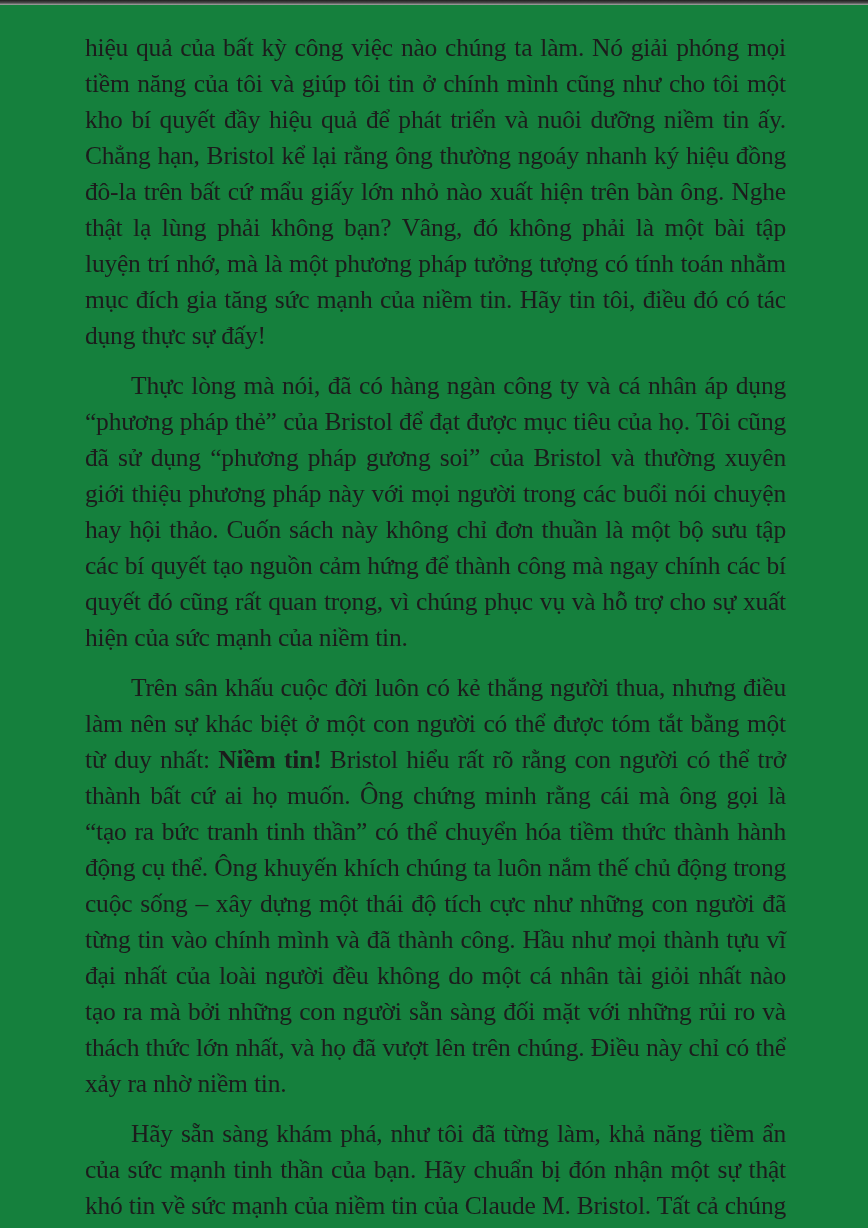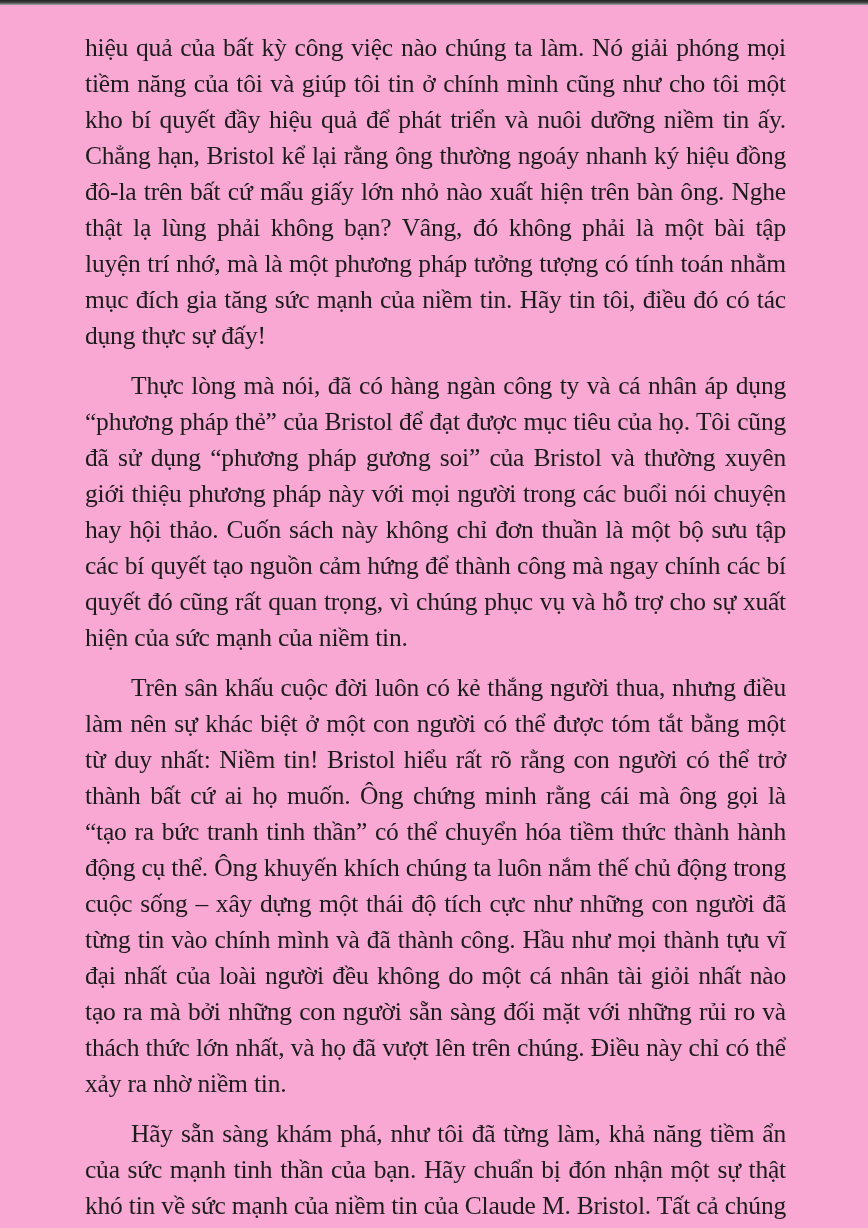--- a/index.html
+++ b/index.html
@@ -4,21 +4,21 @@
 <style>
   html, body {
     margin: 0;
     padding: 0;
     background: #ffffff;
   }
   .page {
     position: relative;
     width: 868px;
     height: 1228px;
-    background: #f9a8d4;
+    background: #15803d;
     overflow: hidden;
     font-family: "Liberation Serif", "DejaVu Serif", serif;
   }
   .scan-edge {
     position: absolute;
     top: 0;
     left: 0;
     right: 0;
     height: 5px;
     background: linear-gradient(to bottom, #1f1f1f 0%, #4a4a4a 55%, #a8a8a8 100%);
@@ -35,21 +35,21 @@
     letter-spacing: -0.2px;
   }
   .text-block p {
     margin: 0 0 14px 0;
     text-indent: 0;
   }
   .text-block p.indent {
     text-indent: 46px;
   }
   .text-block strong {
-    font-weight: normal;
+    font-weight: bold;
   }
 </style>
 </head>
 <body>
 
 <div class="page">
   <div class="scan-edge"></div>
   <main class="text-block">
       <p><span>hiệu quả của bất kỳ công việc nào chúng ta làm. Nó giải phóng mọi tiềm năng của tôi và giúp tôi tin ở chính mình cũng như cho tôi một kho bí quyết đầy hiệu quả để phát triển và nuôi dưỡng niềm tin ấy. Chẳng hạn, Bristol kể lại rằng ông thường ngoáy nhanh ký hiệu đồng đô-la trên bất cứ mẩu giấy lớn nhỏ nào xuất hiện trên bàn ông. Nghe thật lạ lùng phải không bạn? Vâng, đó không phải là một bài tập luyện trí nhớ, mà là một phương pháp tưởng tượng có tính toán nhằm mục đích gia tăng sức mạnh của niềm tin. Hãy tin tôi, điều đó có tác dụng thực sự đấy!</span></p>
       <p class="indent"><span>Thực lòng mà nói, đã có hàng ngàn công ty và cá nhân áp dụng “phương pháp thẻ” của Bristol để đạt được mục tiêu của họ. Tôi cũng đã sử dụng “phương pháp gương soi” của Bristol và thường xuyên giới thiệu phương pháp này với mọi người trong các buổi nói chuyện hay hội thảo. Cuốn sách này không chỉ đơn thuần là một bộ sưu tập các bí quyết tạo nguồn cảm hứng để thành công mà ngay chính các bí quyết đó cũng rất quan trọng, vì chúng phục vụ và hỗ trợ cho sự xuất hiện của sức mạnh của niềm tin.</span></p>

